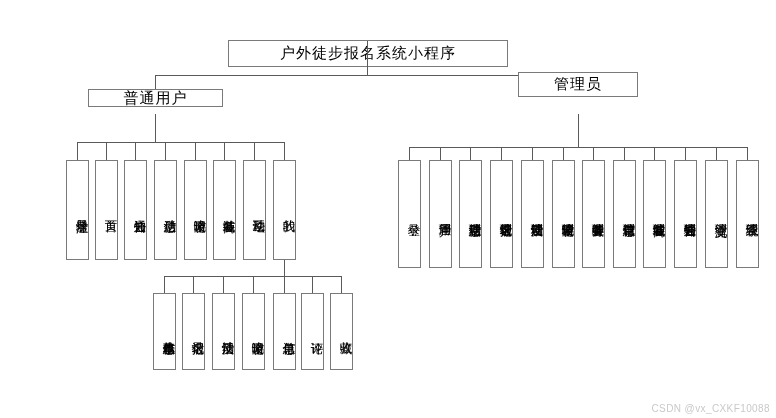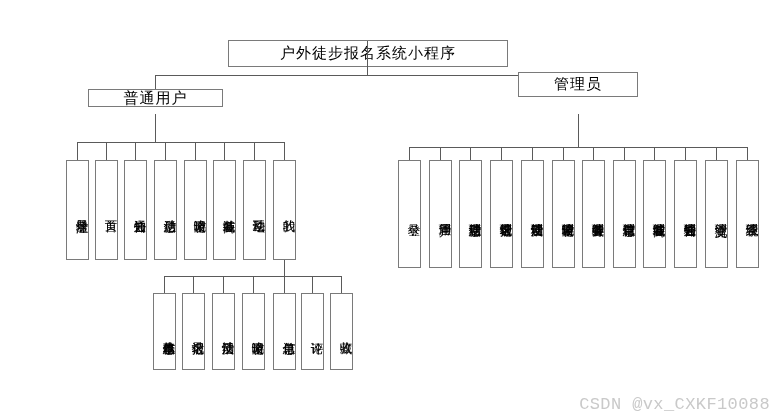--- a/index.html
+++ b/index.html
@@ -48,23 +48,23 @@
   .line{
     position:absolute;
     background:#5a5a5a;
   }
   .line.v{width:1px;}
   .line.h{height:1px;}
   #watermark{
     position:absolute;
     right:6px;
     bottom:4px;
-    font-size:17px;
+    font-size:10px;
     color:#c9c9c9;
-    font-family:Liberation Mono, monospace;
+    font-family:Liberation Sans, sans-serif;
     letter-spacing:0.4px;
     user-select:none;
   }
 </style>
 </head>
 <body>
 
 <div id="diagram">
 
   <div class="node h" style="left:228px;top:8px;width:280px;height:27px;margin-top:32px;">

